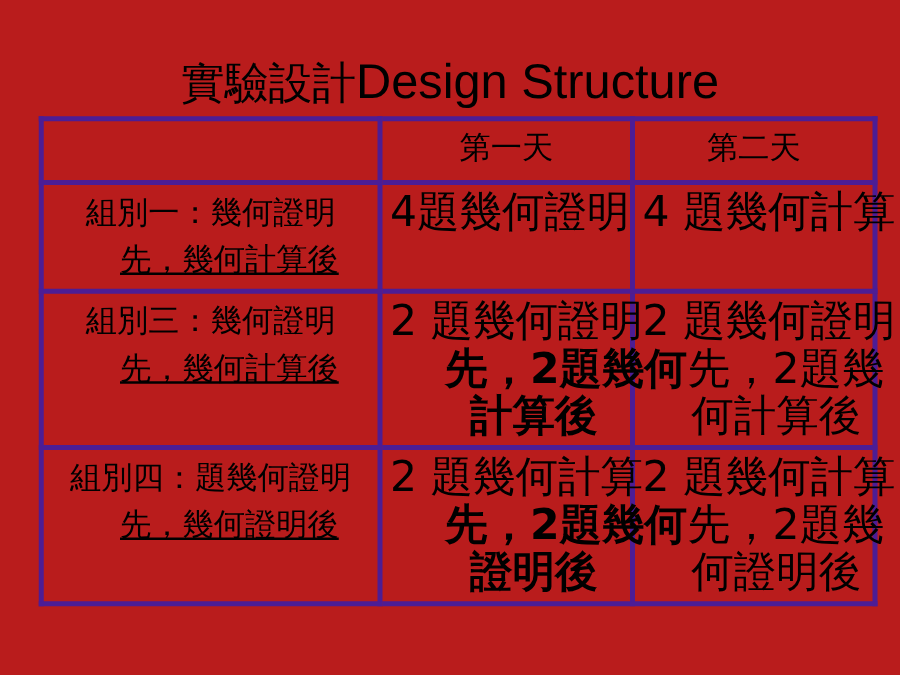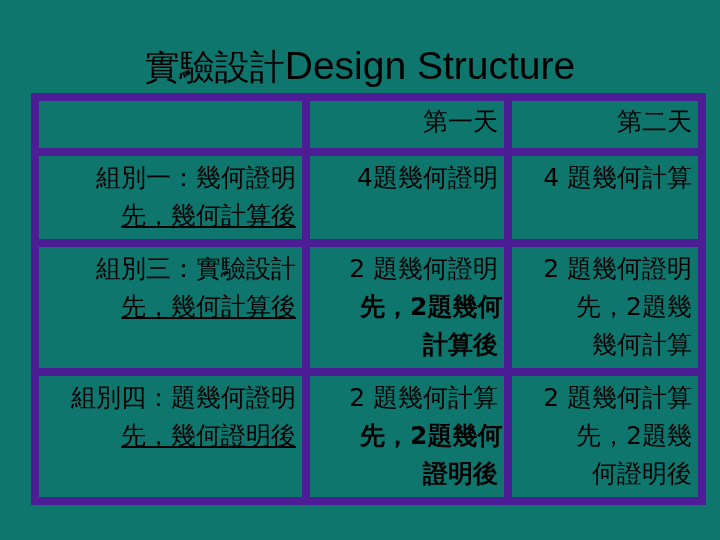--- a/index.html
+++ b/index.html
@@ -13,21 +13,21 @@
     background: #ffffff;
     color: #000000;
     font-family: "DejaVu Sans", "Liberation Sans", sans-serif;
     overflow: hidden;
   }
 
   #slide {
     position: relative;
     width: 720px;
     height: 540px;
-    background: #0f766e;
+    background: #b91c1c;
   }
 
   
   #title-block {
     position: absolute;
     left: 0;
     top: 40px;
     width: 720px;
     height: 52px;
     text-align: center;
@@ -51,25 +51,25 @@
   #design-table {
     position: absolute;
     left: 31px;
     top: 93px;
     width: 667px;
     border-collapse: collapse;
     table-layout: fixed;
   }
   #design-table td,
   #design-table th {
-    border: 8px solid #4c1d95;
+    border: 4px solid #4c1d95;
     padding: 0;
     vertical-align: top;
     font-weight: normal;
-    text-align: right;
+    text-align: center;
   }
 
   col.col-group  { width: 271px; }
   col.col-day1   { width: 202px; }
   col.col-day2   { width: 194px; }
 
   .cellbox {
     padding: 3px 6px 4px 6px;
     font-family: "DejaVu Sans", "Liberation Sans", sans-serif;
     font-size: 25px;
@@ -92,21 +92,21 @@
   tr.data-row.three-line .cellbox { min-height: 113px; }
   tr.data-row.three-line-tall .cellbox { min-height: 106px; }
 
   
   .ln { display: block; white-space: nowrap; }
   .ln.indent-1 { padding-left: 30px; text-decoration: underline; }
   .ln.indent-2 { padding-left: 44px; font-weight: bold; }
   .ln.indent-3 { padding-left: 36px; }
 
   .group-cell .cellbox { font-size: 25px; }
-  .day-cell .cellbox   { font-size: 25px; }
+  .day-cell .cellbox   { font-size: 34px; }
 </style>
 </head>
 <body>
 
 <div id="slide">
 
   <div id="title-block">
     <span class="title-cjk">實驗設計</span><span class="title-latin">Design Structure</span>
   </div>
 
@@ -147,36 +147,36 @@
           <div class="cellbox">
             <span class="ln">4 題幾何計算</span>
           </div>
         </td>
       </tr>
 
 
       <tr class="data-row three-line">
         <td class="group-cell">
           <div class="cellbox">
-            <span class="ln">組別三：實驗設計</span>
+            <span class="ln">組別三：幾何證明</span>
             <span class="ln indent-1">先，幾何計算後</span>
           </div>
         </td>
         <td class="day-cell">
           <div class="cellbox">
             <span class="ln">2 題幾何證明</span>
             <span class="ln indent-2">先，2題幾何</span>
             <span class="ln indent-2">計算後</span>
           </div>
         </td>
         <td class="day-cell">
           <div class="cellbox">
             <span class="ln">2 題幾何證明</span>
             <span class="ln indent-3">先，2題幾</span>
-            <span class="ln indent-3">幾何計算</span>
+            <span class="ln indent-3">何計算後</span>
           </div>
         </td>
       </tr>
 
       <tr class="data-row three-line-tall">
         <td class="group-cell">
           <div class="cellbox">
             <span class="ln">組別四：題幾何證明</span>
             <span class="ln indent-1">先，幾何證明後</span>
           </div>

